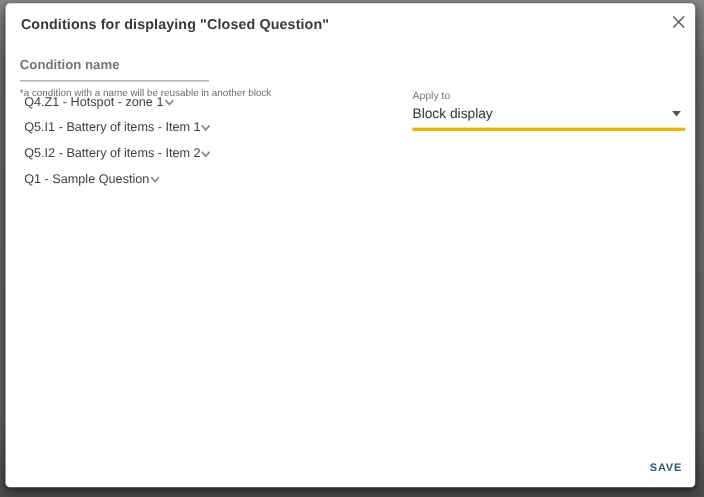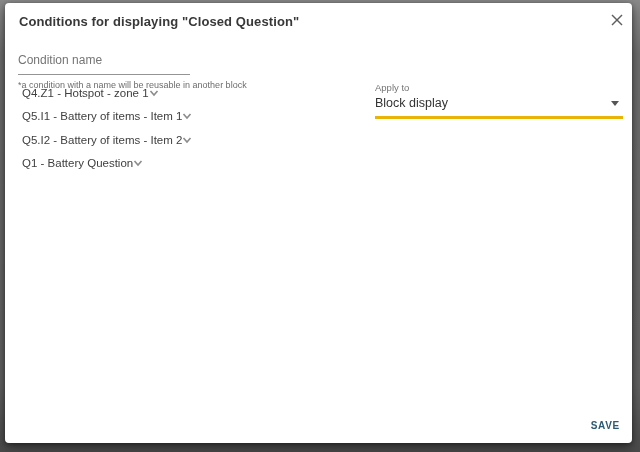--- a/index.html
+++ b/index.html
@@ -66,20 +66,21 @@
   .name-field input {
     width: 100%;
     border: none;
     border-bottom: 1px solid #949494;
     outline: none;
     font-family: "Liberation Sans", sans-serif;
     font-size: 12px;
     color: #a21caf;
     padding: 0 0 7px 0;
     background: transparent;
+    font-weight: bold;
   }
   .name-field input::placeholder {
     color: #757575;
     opacity: 1;
   }
   .helper-text {
     margin-top: 5px;
     font-size: 9px;
     color: #6d6d6d;
     white-space: nowrap;
@@ -208,21 +209,21 @@
           <polyline points="1.5,3 5,7 8.5,3"></polyline>
         </svg>
       </div>
       <div class="row">
         <span class="row-label">Q5.I2 - Battery of items - Item 2</span>
         <svg viewBox="0 0 10 10" fill="none">
           <polyline points="1.5,3 5,7 8.5,3"></polyline>
         </svg>
       </div>
       <div class="row">
-        <span class="row-label">Q1 - Battery Question</span>
+        <span class="row-label">Q1 - Sample Question</span>
         <svg viewBox="0 0 10 10" fill="none">
           <polyline points="1.5,3 5,7 8.5,3"></polyline>
         </svg>
       </div>
     </div>
 
     <div class="actions">
       <button>SAVE</button>
     </div>
 

